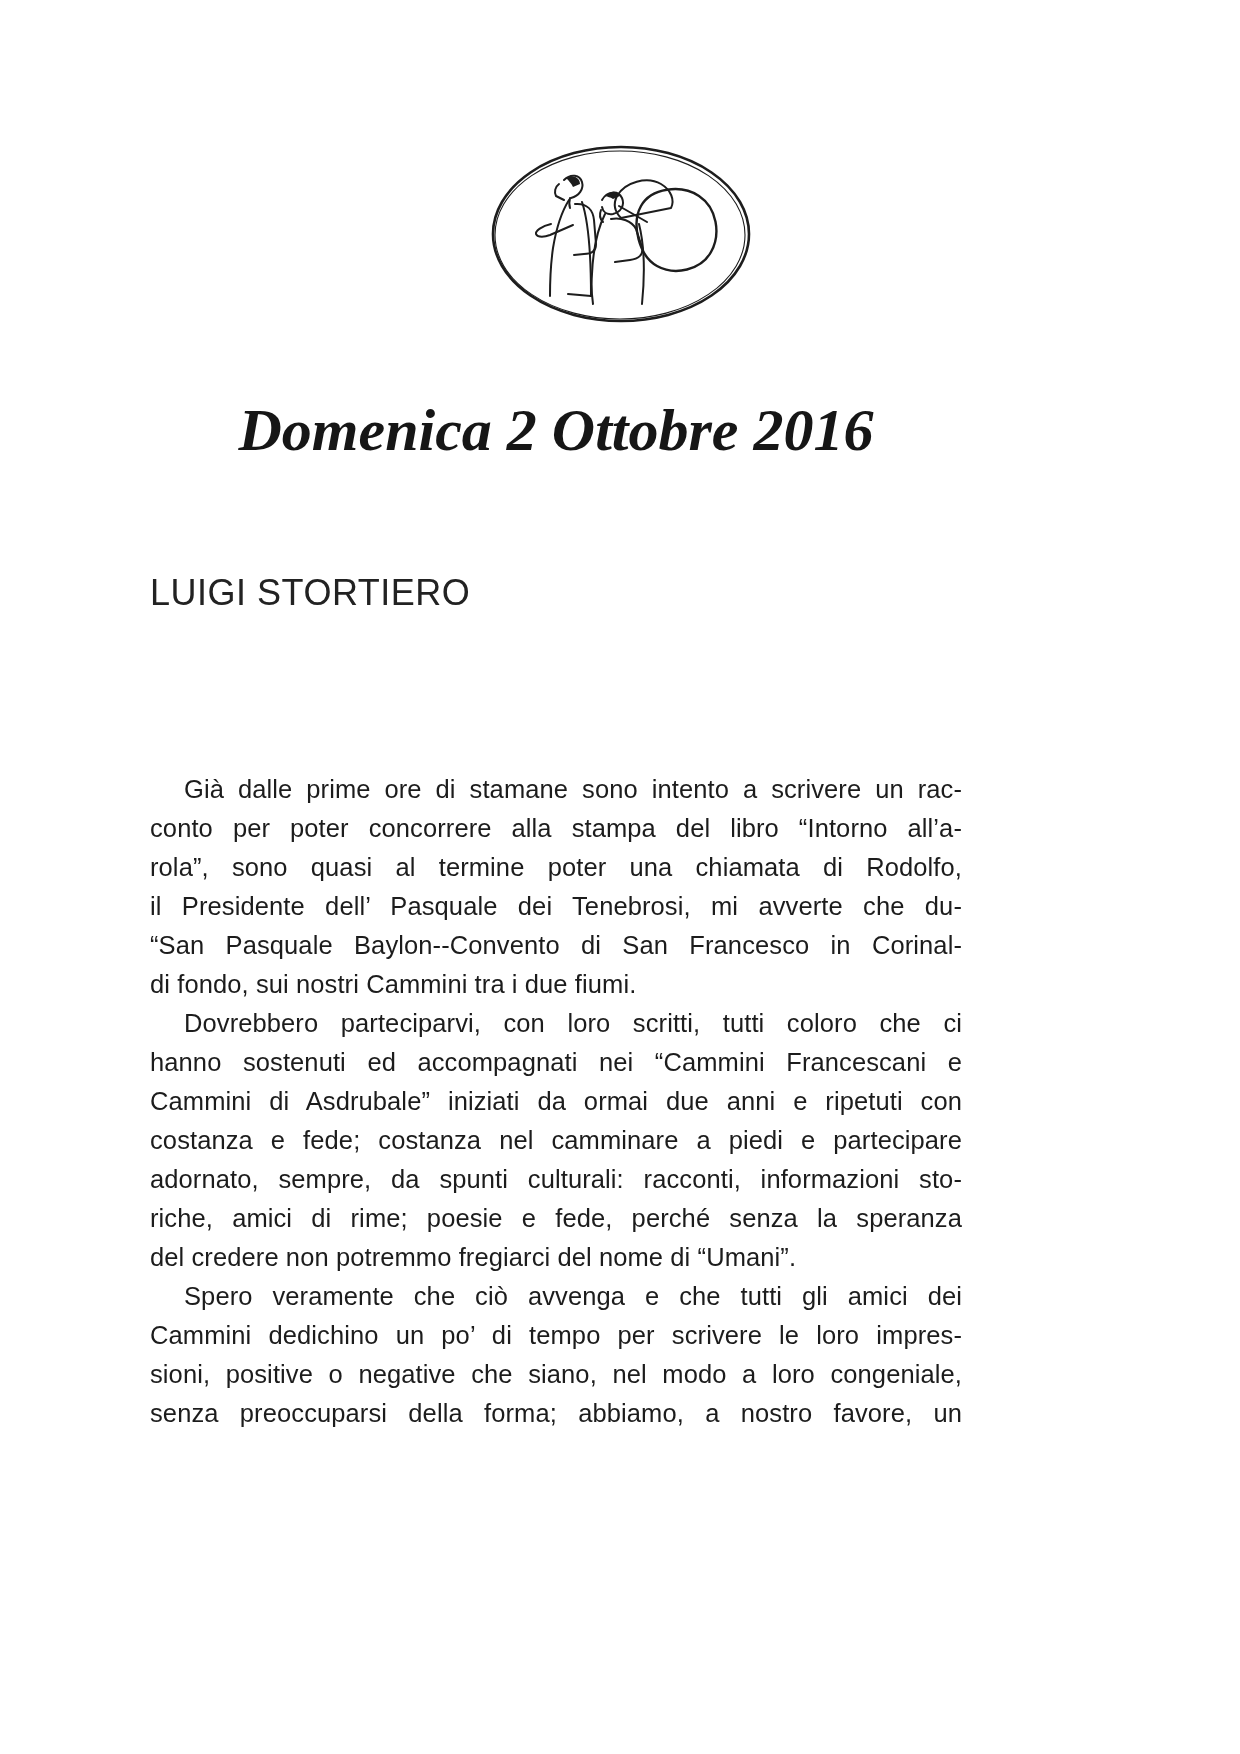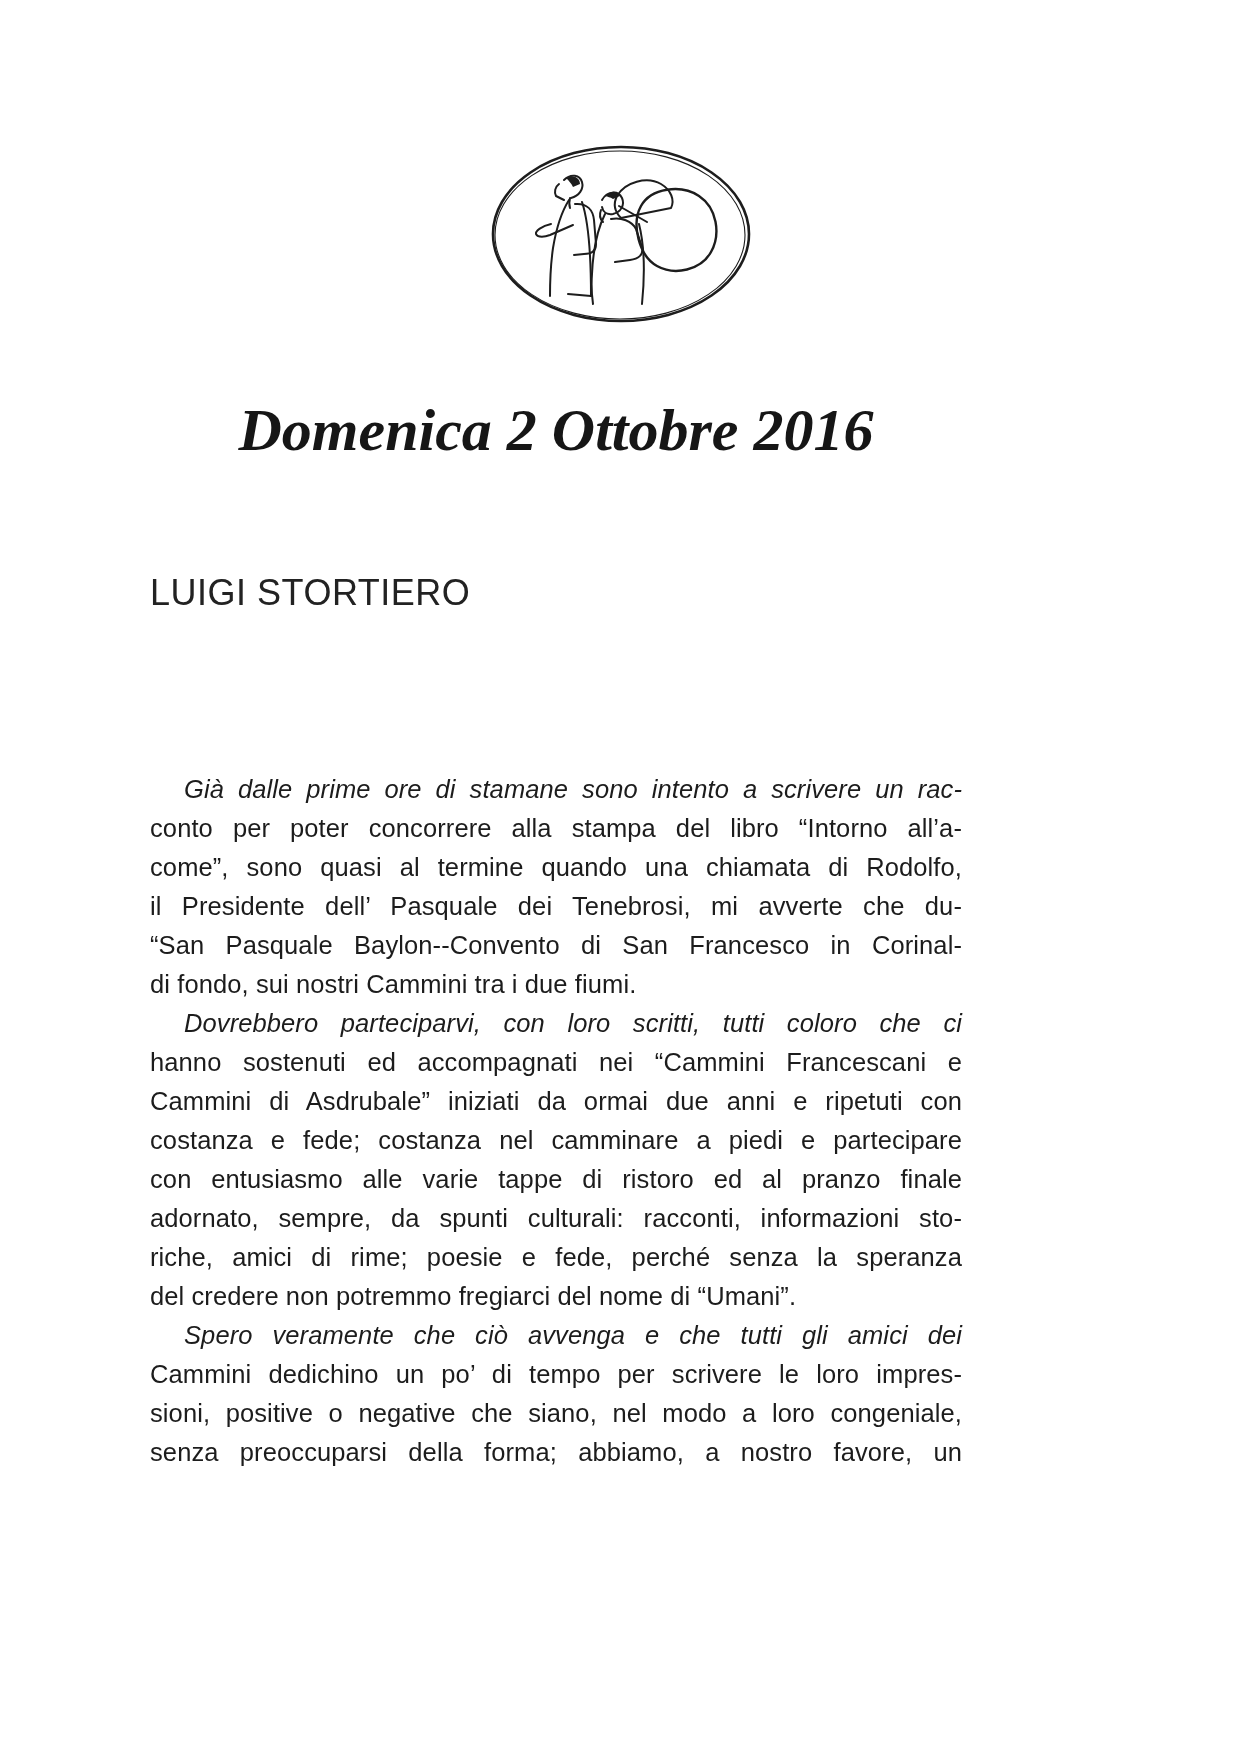--- a/index.html
+++ b/index.html
@@ -60,21 +60,20 @@
     color: #1c1c1c;
   }
   .body-text .line {
     text-align: justify;
   }
   .body-text .line.fill {
     text-align-last: justify;
   }
   .body-text .line.indent {
     text-indent: 34px;
-    font-style: italic;
   }
   .page-number {
     position: absolute;
     left: 1110px;
     top: 772px;
     font-size: 33px;
     font-weight: bold;
     line-height: 31px;
     color: #1c1c1c;
   }
@@ -122,29 +121,28 @@
     </g>
   </svg>
 
   <div class="page-title">Domenica 2 Ottobre 2016</div>
 
   <div class="author-heading">LUIGI STORTIERO</div>
 
   <div class="body-text">
       <div class="line indent fill">Già dalle prime ore di stamane sono intento a scrivere un rac-</div>
       <div class="line fill">conto per poter concorrere alla stampa del libro “Intorno all’a-</div>
-      <div class="line fill">come”, sono quasi al termine quando una chiamata di Rodolfo,</div>
+      <div class="line fill">rola”, sono quasi al termine poter una chiamata di Rodolfo,</div>
       <div class="line fill">il Presidente dell’ Pasquale dei Tenebrosi, mi avverte che du-</div>
       <div class="line fill">“San Pasquale Baylon--Convento di San Francesco in Corinal-</div>
       <div class="line">di fondo, sui nostri Cammini tra i due fiumi.</div>
       <div class="line indent fill">Dovrebbero parteciparvi, con loro scritti, tutti coloro che ci</div>
       <div class="line fill">hanno sostenuti ed accompagnati nei “Cammini Francescani e</div>
       <div class="line fill">Cammini di Asdrubale” iniziati da ormai due anni e ripetuti con</div>
       <div class="line fill">costanza e fede; costanza nel camminare a piedi e partecipare</div>
-      <div class="line fill">con entusiasmo alle varie tappe di ristoro ed al pranzo finale</div>
       <div class="line fill">adornato, sempre, da spunti culturali: racconti, informazioni sto-</div>
       <div class="line fill">riche, amici di rime; poesie e fede, perché senza la speranza</div>
       <div class="line">del credere non potremmo fregiarci del nome di “Umani”.</div>
       <div class="line indent fill">Spero veramente che ciò avvenga e che tutti gli amici dei</div>
       <div class="line fill">Cammini dedichino un po’ di tempo per scrivere le loro impres-</div>
       <div class="line fill">sioni, positive o negative che siano, nel modo a loro congeniale,</div>
       <div class="line fill">senza preoccuparsi della forma; abbiamo, a nostro favore, un</div>
     </div>
 
   <div class="page-number">25</div>

